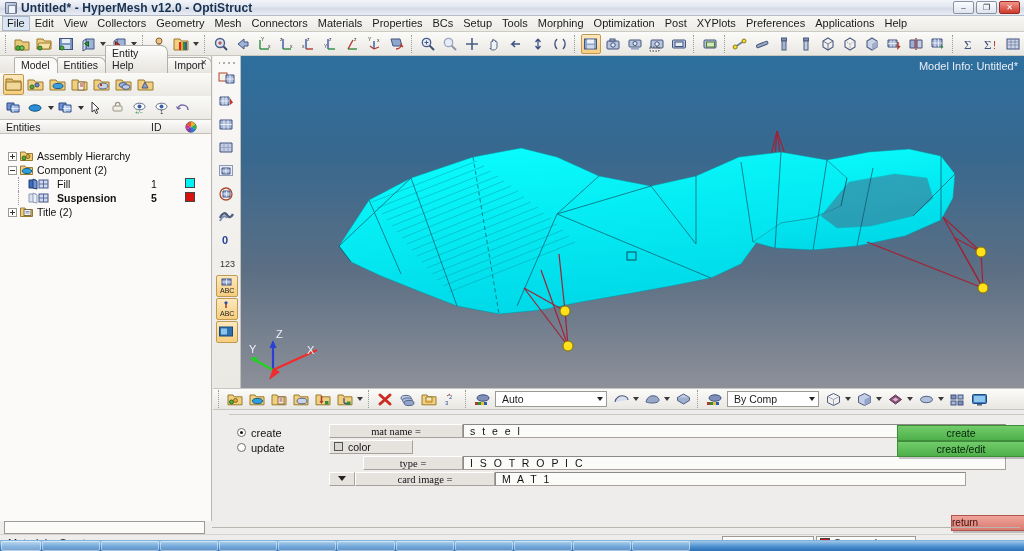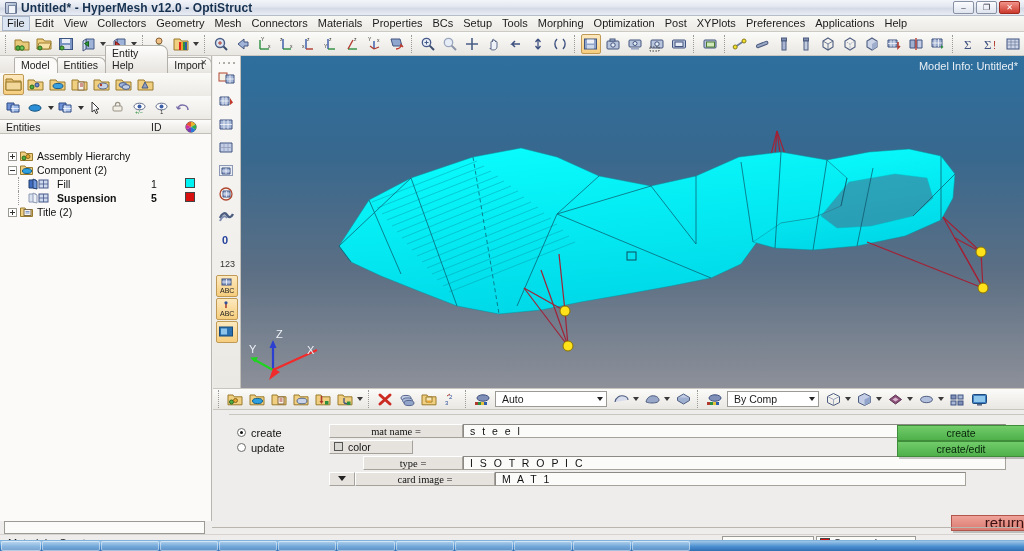--- a/index.html
+++ b/index.html
@@ -265,21 +265,21 @@
     background: linear-gradient(to bottom,#72cc6a,#4fb04a);
     border: 1px solid #3f8c3b;
     box-shadow: 2px 2px 0 rgba(0,0,0,.22);
     font-size: 10.5px; color: #06240a; text-align:center; line-height: 14px;
   }
   .redbtn {
     position: absolute; width: 74px; height: 16px;
     background: linear-gradient(to bottom,#f0a39a,#d97a70);
     border: 1px solid #b1564c;
     box-shadow: 2px 2px 0 rgba(0,0,0,.2);
-    font-size: 15px; color: #3b1010; text-align:right; line-height: 14px;
+    font-size: 10px; color: #3b1010; text-align:left; line-height: 14px;
   }
 
   
   .cmdline {
     position: absolute; left: 4px; top: 521px; width: 201px; height: 13px;
     background: #fbfbfa; border: 1px solid #9c9a95;
   }
   .cmdrule {
     position: absolute; left: 212px; top: 527px; width: 808px; height: 1px;
     background: #b9b6b0;

